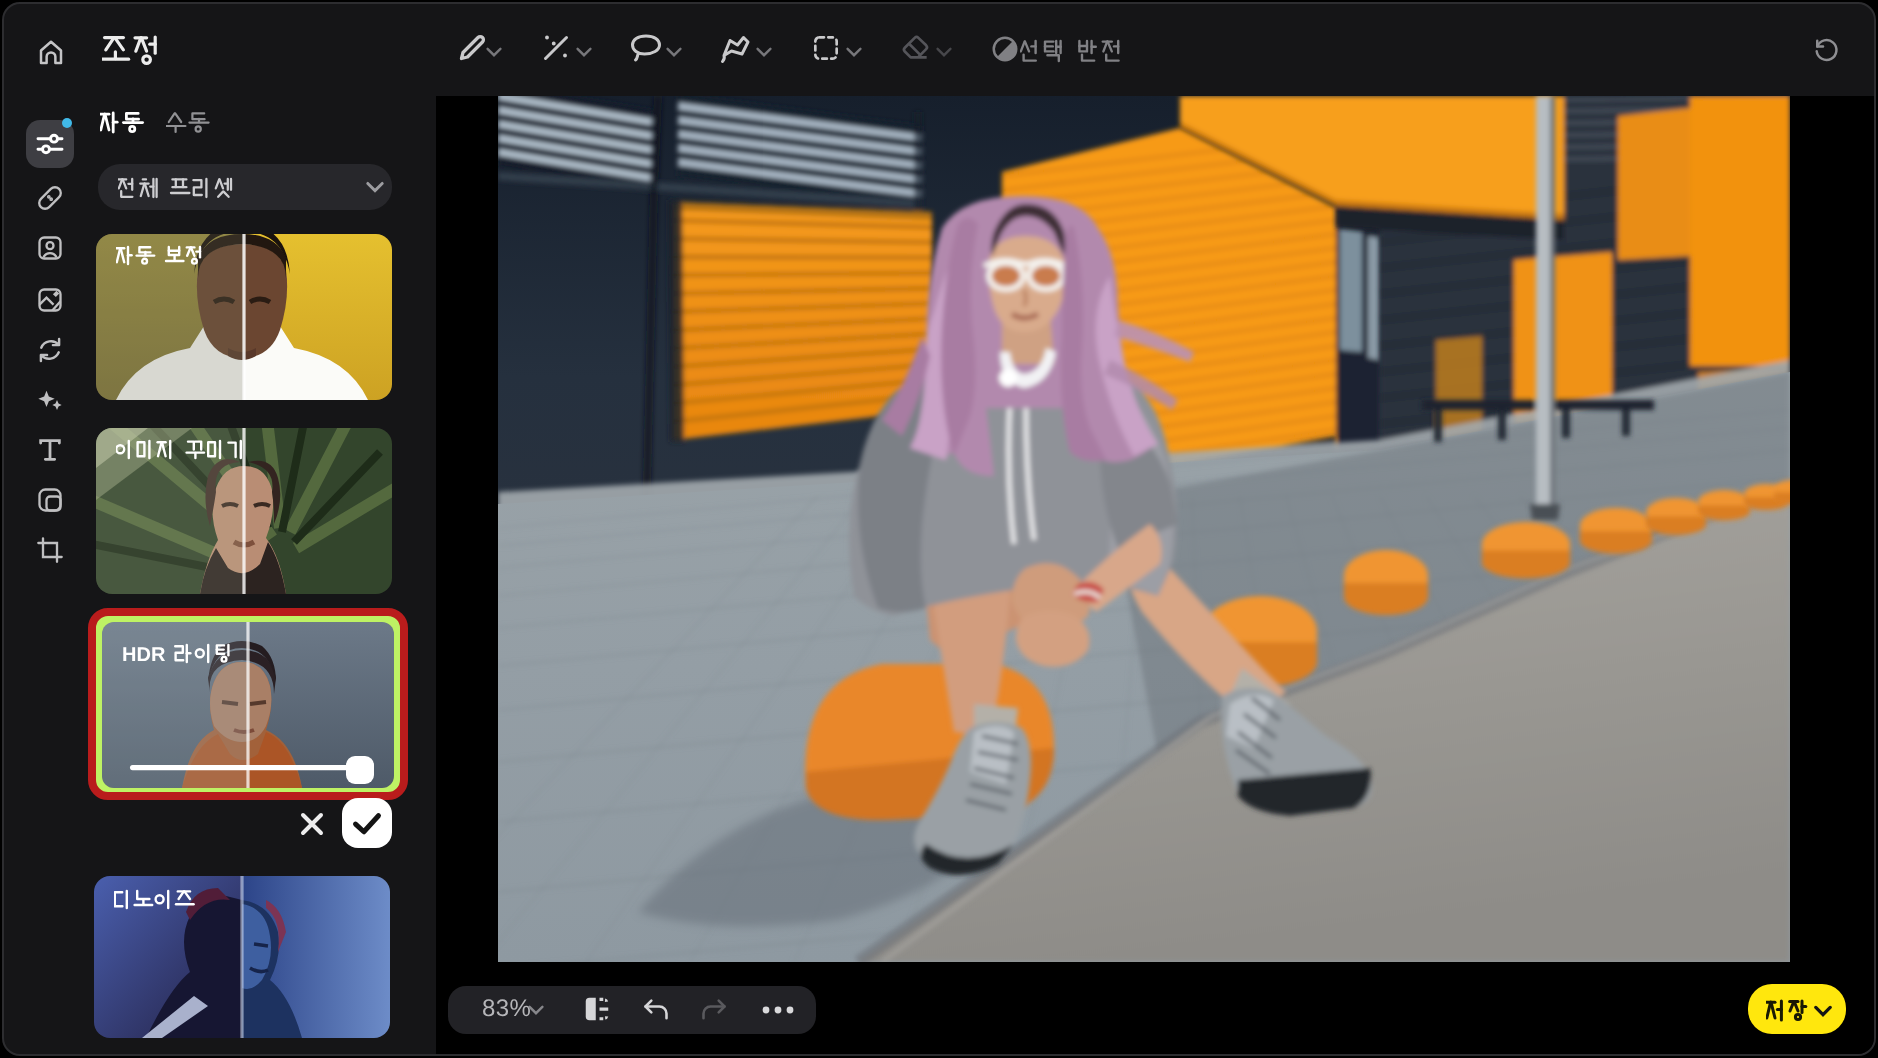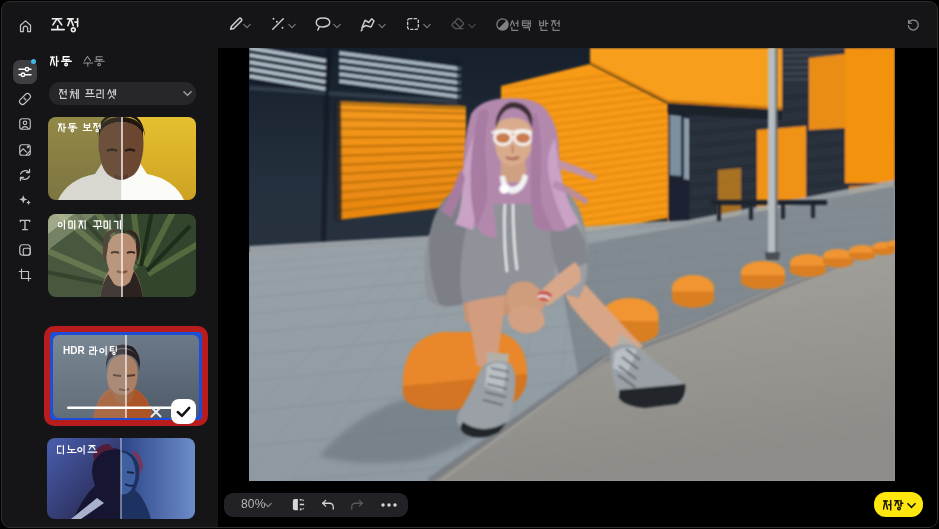--- a/index.html
+++ b/index.html
@@ -232,21 +232,21 @@
             <path d="M35.3,6.3 L44.0,6.3"></path>
             <path d="M39.7,6.5 L39.7,9.0"></path>
             <path d="M46.1,1.1 L49.5,1.1 L49.5,8.1 L46.1,8.1 L46.1,1.1"></path>
             <path d="M52.0,0.5 L52.0,9.0"></path>
             <path d="M56.2,1.3 L59.8,1.3 L59.8,8.5"></path>
             <path d="M62.4,0.5 L62.4,9.0"></path>
           </svg>
         </div>
     </div>
 
-    <div class="abs" style="left:2px;top:302px;width:152px;height:88px;border:6px solid #b91c1c;border-radius:10px;background:#1d4ed8;margin-top:22px;">
+    <div class="abs" style="left:2px;top:302px;width:152px;height:88px;border:4px solid #b91c1c;border-radius:10px;background:#bef264;">
       <div class="abs" style="left:3px;top:3px;width:146px;height:83px;border-radius:6px;overflow:hidden;">
         <svg width="146" height="83" viewBox="0 0 146 83">
           <defs>
             <linearGradient id="h1" x1="0" y1="0" x2="0" y2="1">
               <stop offset="0" stop-color="#6c7988"></stop>
                 <stop offset="1" stop-color="#4e5a68"></stop>
             </linearGradient>
           </defs>
           <rect width="146" height="83" fill="url(#h1)"></rect>
 
@@ -666,21 +666,21 @@
         </svg>
       </div>
 
     <svg class="abs" style="left:688px;top:16px" width="14" height="14" viewBox="0 0 24 24" fill="none" stroke="#8e8e92" stroke-width="2.1" stroke-linecap="round">
       <path d="M4.5 9 a8.5 8.5 0 1 1 -0.5 4"></path>
       <path d="M4.5 4 L4.5 9 L9.5 9" stroke-linejoin="round"></path>
     </svg>
   </div>
 
   <div class="abs" style="left:222px;top:491px;width:184px;height:24px;background:#222226;border-radius:9px;"></div>
-  <div id="t-zoom" class="abs" style="left:239px;top:495px;font-size:12px;color:#b6b6b9;letter-spacing:0.2px;">80%</div>
+  <div id="t-zoom" class="abs" style="left:239px;top:495px;font-size:12px;color:#b6b6b9;letter-spacing:0.2px;">83%</div>
   <svg class="abs" style="left:262px;top:500px" width="8" height="6" viewBox="0 0 10 7" fill="none" stroke="#87878b" stroke-width="1.5" stroke-linecap="round">
       <path d="M1 1.5 L5 5.5 L9 1.5"></path>
     </svg>
 
   <svg class="abs" style="left:289px;top:495px" width="15" height="15" viewBox="0 0 24 24" fill="#d6d6d8">
     <path d="M11 3 L11 21 L6 21 a3 3 0 0 1 -3 -3 L3 6 a3 3 0 0 1 3 -3 Z"></path>
     <path d="M14 3 l3 0 l0 2.5 l-3 0 Z M18.5 3.6 a3 3 0 0 1 2.4 2.4 l-2.6 0.4 Z M14 10.7 l7 0 l0 2.6 l-7 0 Z M21 18 a3 3 0 0 1 -2.4 2.4 l-0.2 -2.6 Z M14 18.5 l3 0 l0 2.5 l-3 0 Z"></path>
   </svg>
 
   <svg class="abs" style="left:319px;top:496px" width="14" height="14" viewBox="0 0 24 24" fill="none" stroke="#d6d6d8" stroke-width="2.2" stroke-linecap="round" stroke-linejoin="round">

